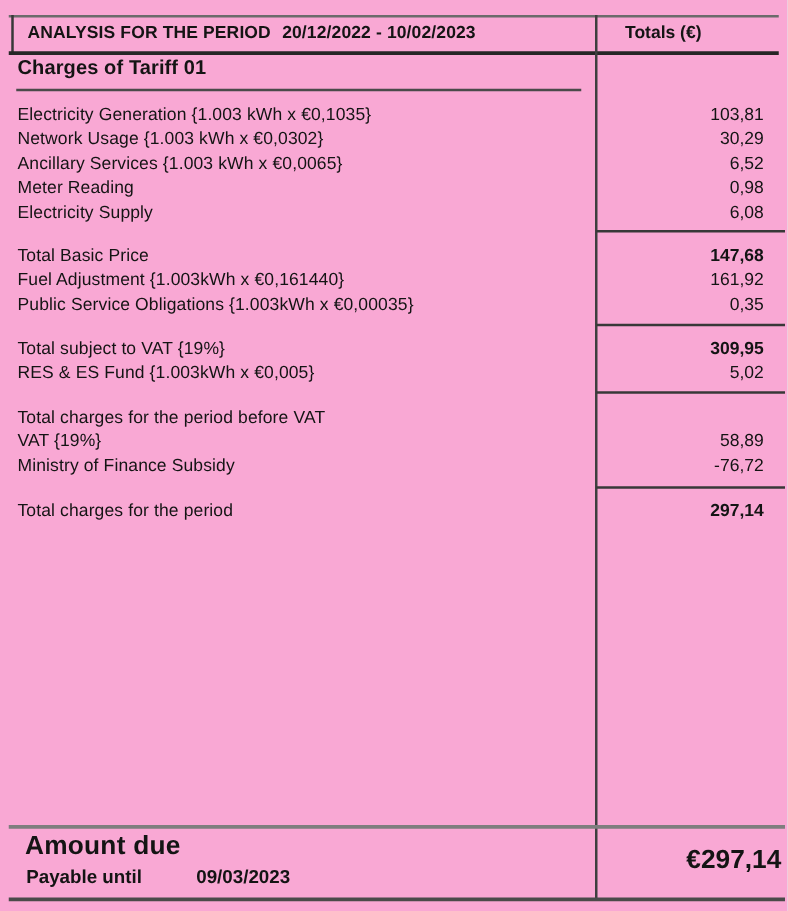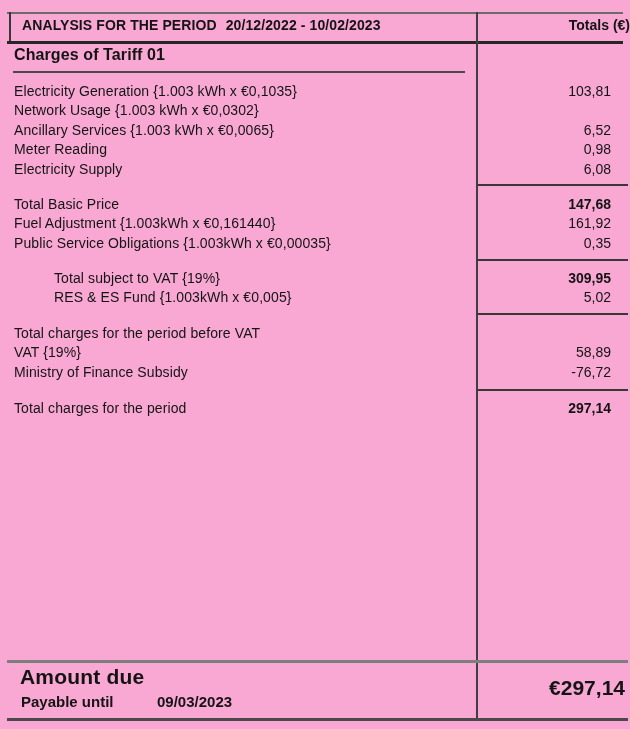--- a/index.html
+++ b/index.html
@@ -30,34 +30,34 @@
 
   
   .header-left {
     position: absolute; left: 22px; top: 17px;
     font-size: 14px; font-weight: bold; letter-spacing: 0.1px;
     white-space: nowrap;
   }
   .header-left .period { margin-left: 9px; }
   .header-right {
     position: absolute; left: 476px; top: 17px; width: 154px;
-    font-size: 14px; font-weight: bold; text-align: right;
+    font-size: 14px; font-weight: bold; text-align: left; padding-left: 24px;
   }
 
   
   .section-title {
     position: absolute; left: 14px; top: 46px;
     font-size: 16px; font-weight: bold; letter-spacing: 0.1px;
   }
 
   
   .group { position: absolute; left: 0; width: 630px; }
   .g1 { top: 81px; }
   .g2 { top: 194px; }
-  .g3 { top: 268px; padding-left: 40px; }
+  .g3 { top: 268px; }
   .g4 { top: 323px; }
   .g5 { top: 398px; }
   .row { display: flex; height: 19.55px; align-items: center; gap: 36px; }
   .cell-label {
     flex: 1; padding-left: 14px;
     font-size: 14px; white-space: nowrap; letter-spacing: 0.1px;
   }
   .cell-value {
     width: 139px; padding-right: 19px;
     font-size: 14px; text-align: right; white-space: nowrap;
@@ -103,20 +103,21 @@
 
   <div class="section-title">Charges of Tariff 01</div>
 
   <div class="group g1">
     <div class="row">
       <div class="cell-label">Electricity Generation {1.003 kWh x €0,1035}</div>
       <div class="cell-value">103,81</div>
     </div>
     <div class="row">
       <div class="cell-label">Network Usage {1.003 kWh x €0,0302}</div>
+      <div class="cell-value">30,29</div>
     </div>
     <div class="row">
       <div class="cell-label">Ancillary Services {1.003 kWh x €0,0065}</div>
       <div class="cell-value">6,52</div>
     </div>
     <div class="row">
       <div class="cell-label">Meter Reading</div>
       <div class="cell-value">0,98</div>
     </div>
     <div class="row">

